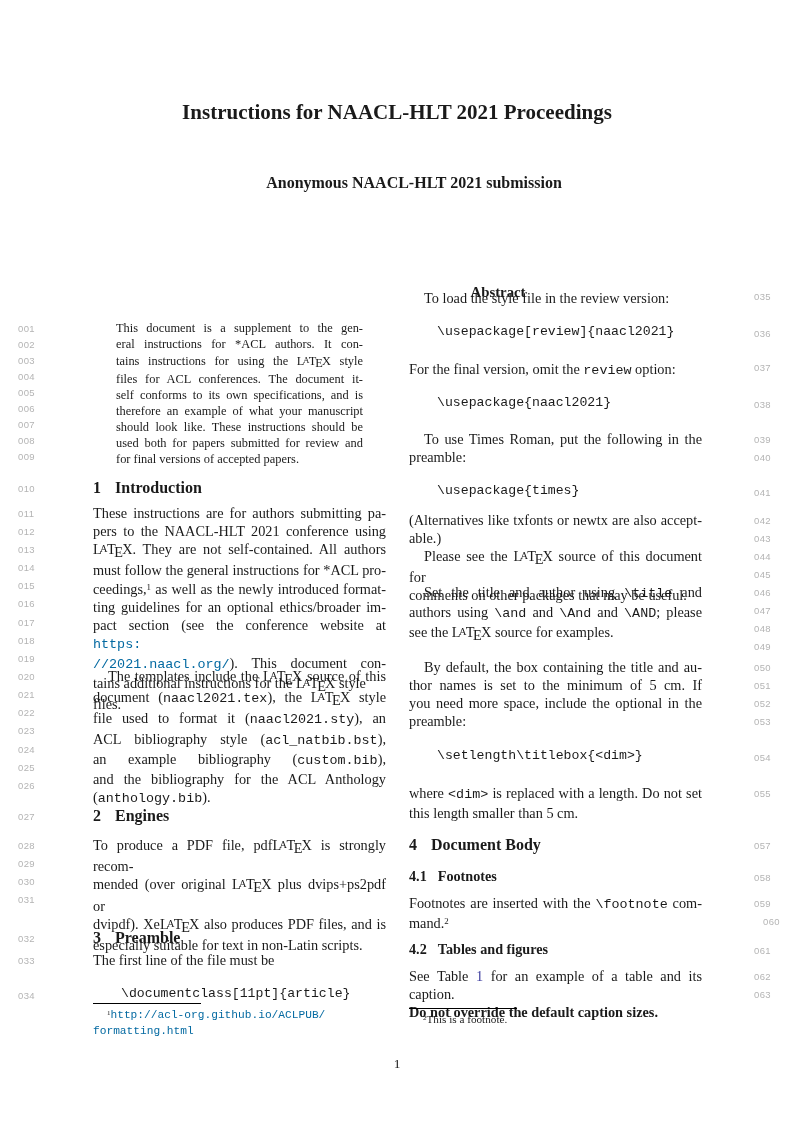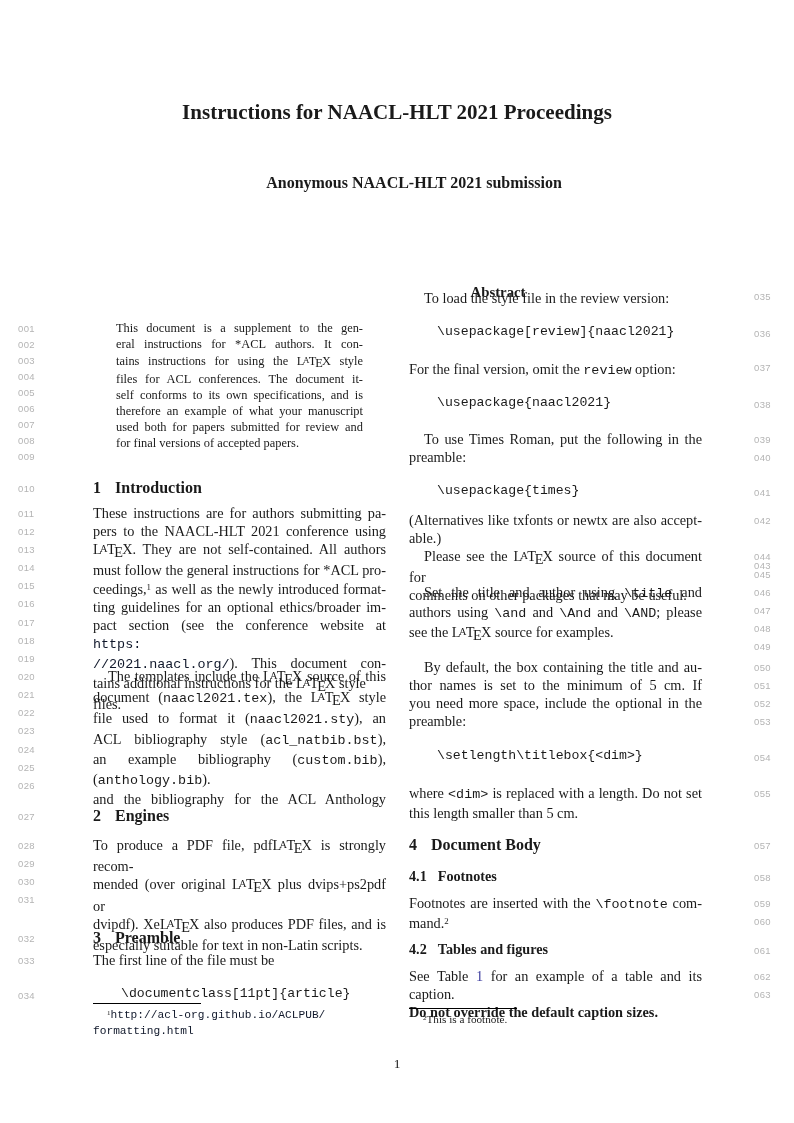--- a/index.html
+++ b/index.html
@@ -19,21 +19,21 @@
   .abstract{padding:0 23px;width:247px;}
   .abstract .line{font-size:12.4px;line-height:16px;}
   .heading{font-size:16px;font-weight:700;white-space:nowrap;}
   .heading .hnum{margin-right:14px;}
   .subheading{font-size:14.2px;font-weight:700;white-space:nowrap;}
   .subheading .hnum{margin-right:11px;}
   .center-heading{font-size:14.8px;font-weight:700;text-align:center;width:100%;}
   .code{font-family:"Liberation Mono",monospace;font-size:13.2px;line-height:15px;
         padding-left:28px;white-space:pre;}
   .mono{font-family:"Liberation Mono",monospace;font-size:13.4px;}
-  .mlink{color:#0f172a;}
+  .mlink{color:#0369a1;}
   .ref{color:#3c3c9e;}
   sup.fnmark{font-size:0.62em;line-height:0;vertical-align:baseline;position:relative;top:-0.45em;}
   .rule{border-top:1px solid #000;width:108px;height:0;}
   .fn .line{font-size:11.2px;line-height:14.5px;text-align:left;}
   .fn .mono{font-size:11.2px;}
   .fn.indent .line:first-child{text-indent:14px;}
   .lnum{position:absolute;font-family:"Liberation Sans",sans-serif;font-size:9.5px;
         color:#b4b4b4;letter-spacing:0.4px;}
   .gut-l .lnum{left:18px;}
   .gut-r .lnum{left:754px;}
@@ -49,20 +49,21 @@
   <div class="subtitle">Anonymous NAACL-HLT 2021 submission</div>
   <div id="col-left" class="col-l">
       <div class="blk center-heading" style="top: 284px;">Abstract</div>
       <div class="blk para abstract" style="top: 320px;">
         <div class="line jl">This document is a supplement to the gen-</div>
         <div class="line jl">eral instructions for *ACL authors. It con-</div>
         <div class="line jl">tains instructions for using the L<span class="lA">A</span>T<span class="lE">E</span>X style</div>
         <div class="line jl">files for ACL conferences. The document it-</div>
         <div class="line jl">self conforms to its own specifications, and is</div>
         <div class="line jl">therefore an example of what your manuscript</div>
+        <div class="line jl">should look like. These instructions should be</div>
         <div class="line jl">used both for papers submitted for review and</div>
         <div class="line ll">for final versions of accepted papers.</div>
       </div>
       <div class="blk heading" style="top: 479px;"><span class="hnum">1</span><span>Introduction</span></div>
       <div class="blk para" style="top: 504px;">
         <div class="line jl">These instructions are for authors submitting pa-</div>
         <div class="line jl">pers to the NAACL-HLT 2021 conference using</div>
         <div class="line jl">L<span class="lA">A</span>T<span class="lE">E</span>X. They are not self-contained. All authors</div>
         <div class="line jl">must follow the general instructions for *ACL pro-</div>
         <div class="line jl">ceedings,<sup class="fnmark">1</sup> as well as the newly introduced format-</div>
@@ -70,22 +71,22 @@
         <div class="line jl">pact section (see the conference website at <span class="mono mlink">https:</span></div>
         <div class="line jl"><span class="mono mlink">//2021.naacl.org/</span>). This document con-</div>
         <div class="line ll">tains additional instructions for the L<span class="lA">A</span>T<span class="lE">E</span>X style files.</div>
       </div>
       <div class="blk para indent" style="top: 667px;">
         <div class="line jl">The templates include the L<span class="lA">A</span>T<span class="lE">E</span>X source of this</div>
         <div class="line jl">document (<span class="mono">naacl2021.tex</span>), the L<span class="lA">A</span>T<span class="lE">E</span>X style</div>
         <div class="line jl">file used to format it (<span class="mono">naacl2021.sty</span>), an</div>
         <div class="line jl">ACL bibliography style (<span class="mono">acl_natbib.bst</span>),</div>
         <div class="line jl">an example bibliography (<span class="mono">custom.bib</span>),</div>
+        <div class="line jl">and the bibliography for the ACL Anthology</div>
         <div class="line ll">(<span class="mono">anthology.bib</span>).</div>
-        <div class="line jl">and the bibliography for the ACL Anthology</div>
       </div>
       <div class="blk heading" style="top: 807px;"><span class="hnum">2</span><span>Engines</span></div>
       <div class="blk para" style="top: 836px;">
         <div class="line jl">To produce a PDF file, pdfL<span class="lA">A</span>T<span class="lE">E</span>X is strongly recom-</div>
         <div class="line jl">mended (over original L<span class="lA">A</span>T<span class="lE">E</span>X plus dvips+ps2pdf or</div>
         <div class="line jl">dvipdf). XeL<span class="lA">A</span>T<span class="lE">E</span>X also produces PDF files, and is</div>
         <div class="line ll">especially suitable for text in non-Latin scripts.</div>
       </div>
       <div class="blk heading" style="top: 929px;"><span class="hnum">3</span><span>Preamble</span></div>
       <div class="blk para" style="top: 951px;">
@@ -190,36 +191,36 @@
     </div>
   <div id="gutter-right" class="gut-r">
       <div class="lnum" style="top: 291px;">035</div>
       <div class="lnum" style="top: 328px;">036</div>
       <div class="lnum" style="top: 362px;">037</div>
       <div class="lnum" style="top: 399px;">038</div>
       <div class="lnum" style="top: 434px;">039</div>
       <div class="lnum" style="top: 452px; text-align: right;">040</div>
       <div class="lnum" style="top: 487px;">041</div>
       <div class="lnum" style="top: 515px;">042</div>
-      <div class="lnum" style="top: 560px;">043</div>
+      <div class="lnum" style="top: 533px;">043</div>
       <div class="lnum" style="top: 551px;">044</div>
       <div class="lnum" style="top: 569px;">045</div>
       <div class="lnum" style="top: 587px;">046</div>
       <div class="lnum" style="top: 605px;">047</div>
       <div class="lnum" style="top: 623px;">048</div>
       <div class="lnum" style="top: 641px;">049</div>
       <div class="lnum" style="top: 662px;">050</div>
       <div class="lnum" style="top: 680px;">051</div>
       <div class="lnum" style="top: 698px;">052</div>
       <div class="lnum" style="top: 716px;">053</div>
       <div class="lnum" style="top: 752px;">054</div>
       <div class="lnum" style="top: 788px;">055</div>
       <div class="lnum" style="top: 806px; margin-left: 48px;">056</div>
       <div class="lnum" style="top: 840px;">057</div>
       <div class="lnum" style="top: 872px;">058</div>
       <div class="lnum" style="top: 898px;">059</div>
-      <div class="lnum" style="top: 916px;">060</div>
+      <div class="lnum" style="top: 916px; margin-left: 9px;">060</div>
       <div class="lnum" style="top: 945px;">061</div>
       <div class="lnum" style="top: 971px;">062</div>
       <div class="lnum" style="top: 989px;">063</div>
     </div>
   <div class="pagenum">1</div>
 </div>
 
 </body></html>

